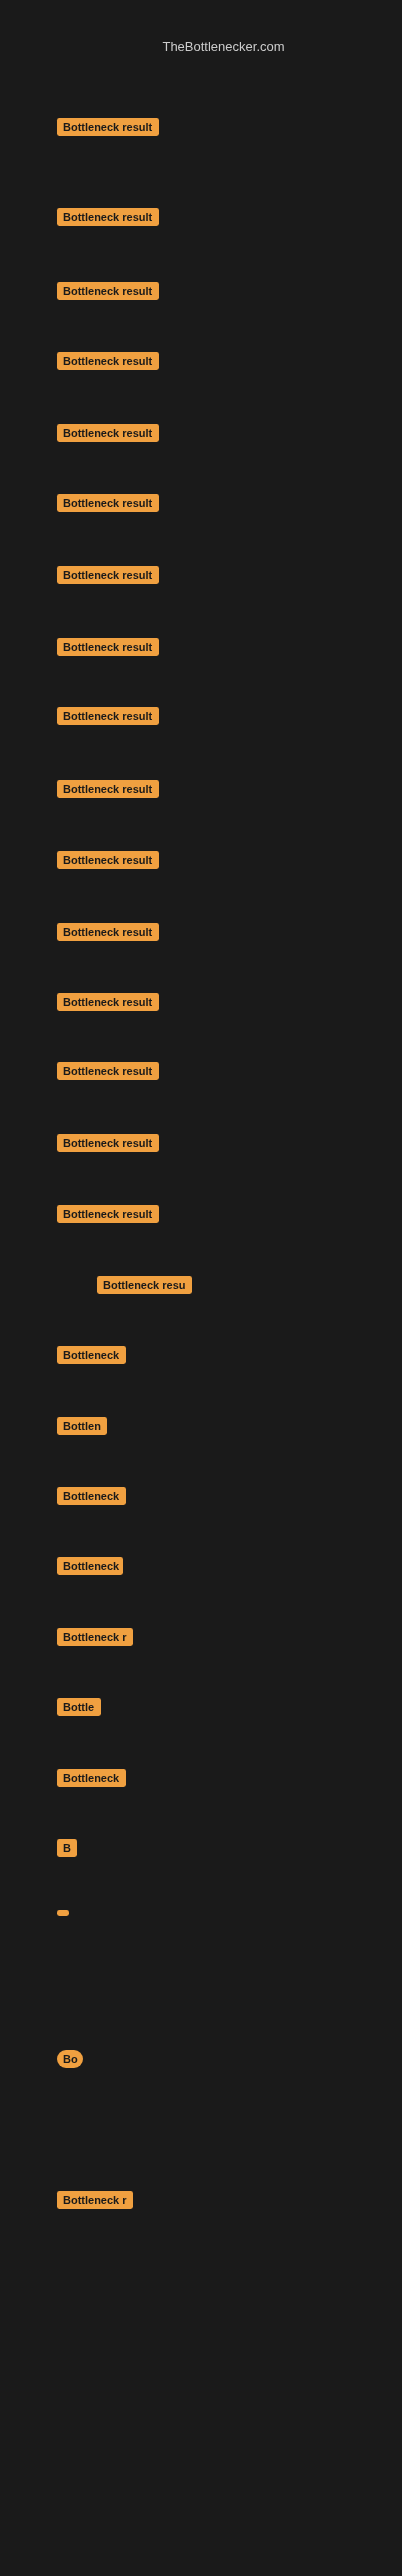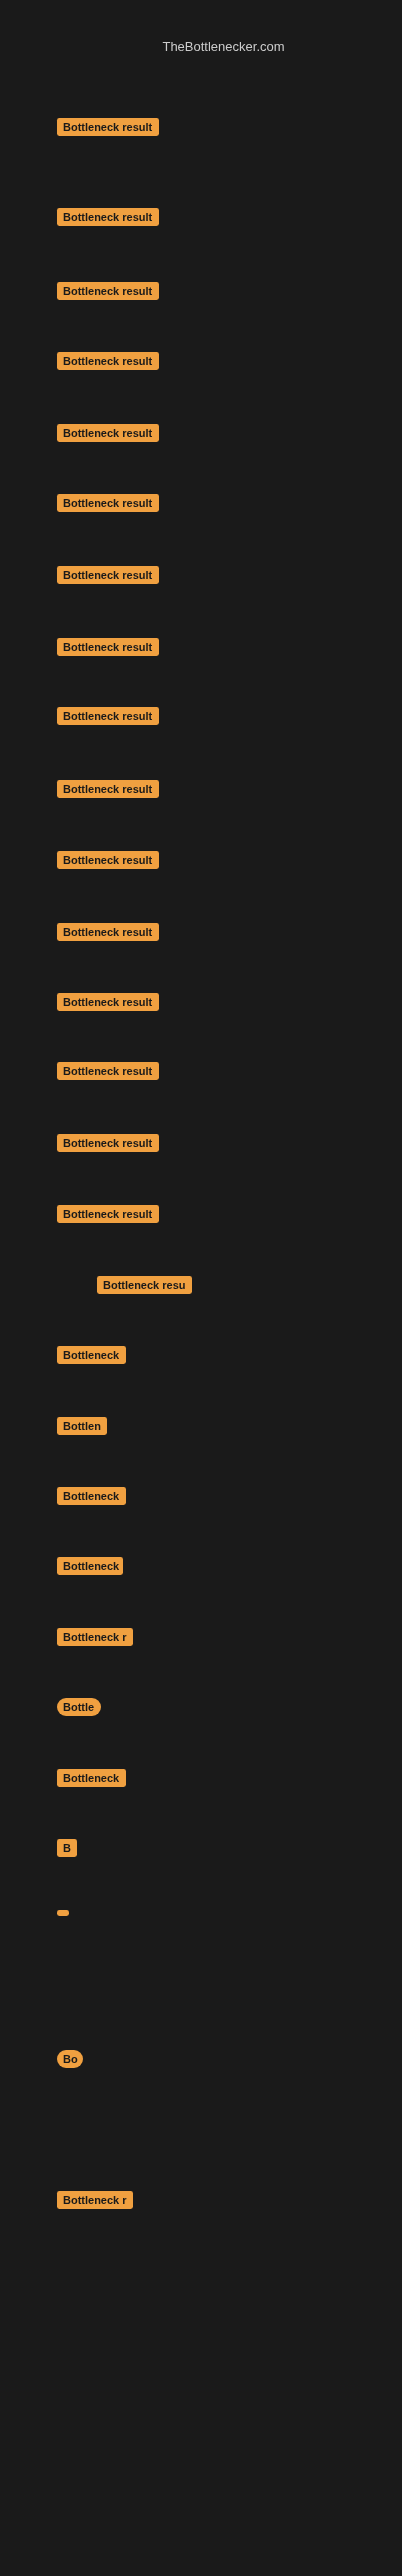--- a/index.html
+++ b/index.html
@@ -58,20 +58,20 @@
     <div class="bottleneck-item" style="top: 899px;"><span class="bottleneck-badge" style="max-width: 117px;">Bottleneck result</span></div>
     <div class="bottleneck-item" style="top: 968px;"><span class="bottleneck-badge" style="max-width: 117px;">Bottleneck result</span></div>
     <div class="bottleneck-item" style="top: 1040px;"><span class="bottleneck-badge" style="max-width: 111px;">Bottleneck result</span></div>
     <div class="bottleneck-item" style="top: 1111px;"><span class="bottleneck-badge" style="max-width: 103px;">Bottleneck result</span></div>
     <div class="bottleneck-item" style="top: 1182px; padding-left: 40px;"><span class="bottleneck-badge" style="max-width: 95px;">Bottleneck resu</span></div>
     <div class="bottleneck-item" style="top: 1252px;"><span class="bottleneck-badge" style="max-width: 76px;">Bottleneck</span></div>
     <div class="bottleneck-item" style="top: 1323px;"><span class="bottleneck-badge" style="max-width: 60px;">Bottlen</span></div>
     <div class="bottleneck-item" style="top: 1393px;"><span class="bottleneck-badge" style="max-width: 71px;">Bottleneck</span></div>
     <div class="bottleneck-item" style="top: 1463px;"><span class="bottleneck-badge" style="max-width: 66px;">Bottleneck</span></div>
     <div class="bottleneck-item" style="top: 1534px;"><span class="bottleneck-badge" style="max-width: 79px;">Bottleneck r</span></div>
-    <div class="bottleneck-item" style="top: 1604px;"><span class="bottleneck-badge" style="max-width: 52px; border-radius: 9px;">Bottle</span></div>
+    <div class="bottleneck-item" style="top: 1604px;"><span class="bottleneck-badge" style="max-width: 52px;">Bottle</span></div>
     <div class="bottleneck-item" style="top: 1675px;"><span class="bottleneck-badge" style="max-width: 71px;">Bottleneck</span></div>
     <div class="bottleneck-item" style="top: 1745px;"><span class="bottleneck-badge" style="max-width: 20px;">B</span></div>
     <div class="bottleneck-item" style="top: 1816px;"><span class="bottleneck-badge" style="max-width: 14.5px;"></span></div>
     <div class="bottleneck-item" style="top: 1956px;"><span class="bottleneck-badge" style="max-width: 26px; border-radius: 9px;">Bo</span></div>
     <div class="bottleneck-item" style="top: 2097px;"><span class="bottleneck-badge" style="max-width: 79px;">Bottleneck r</span></div>
   </div>
 
 
 </body></html>

